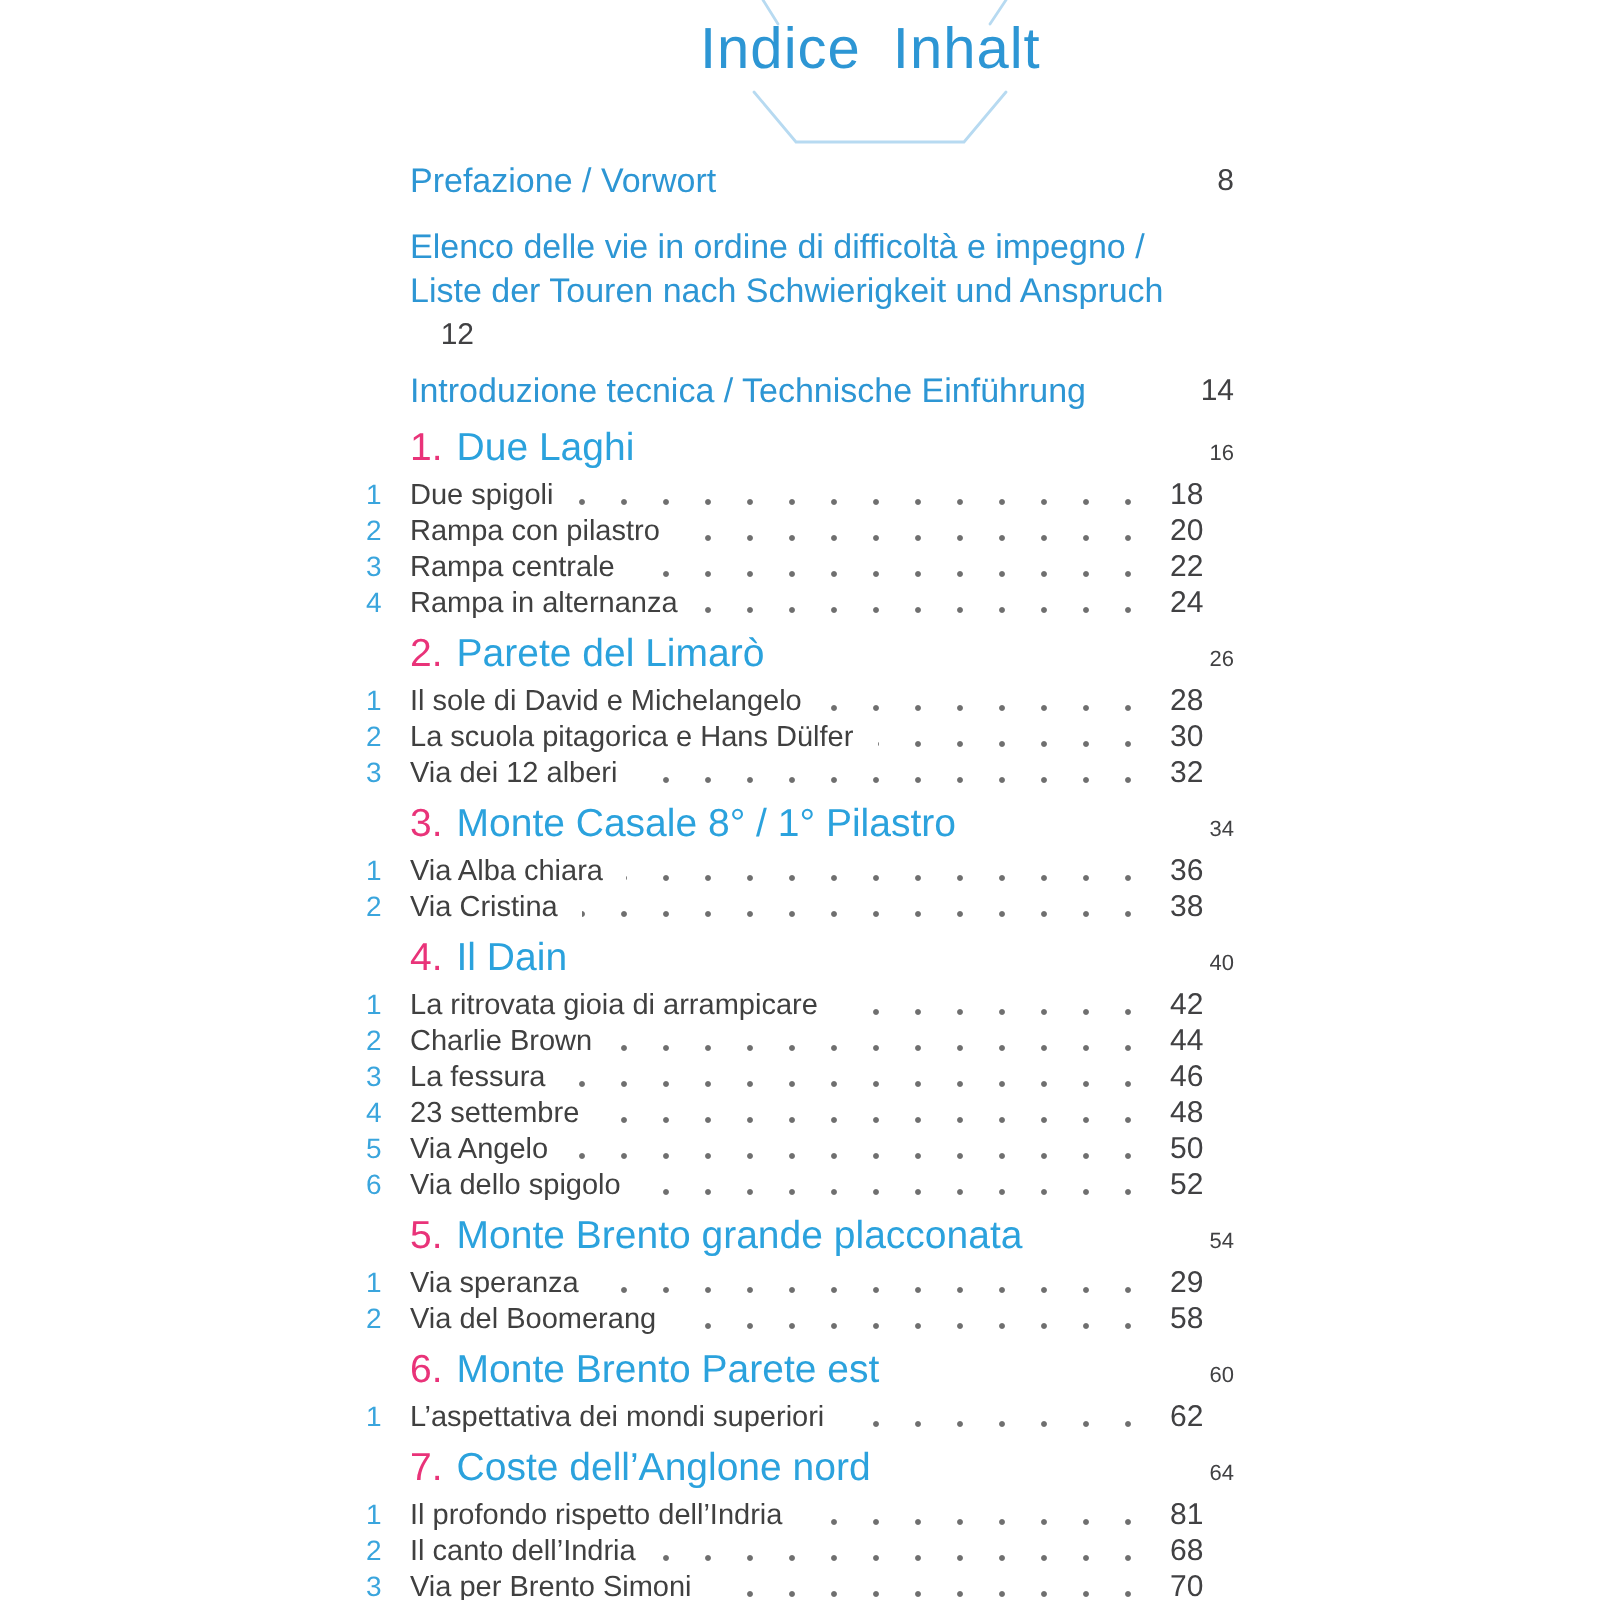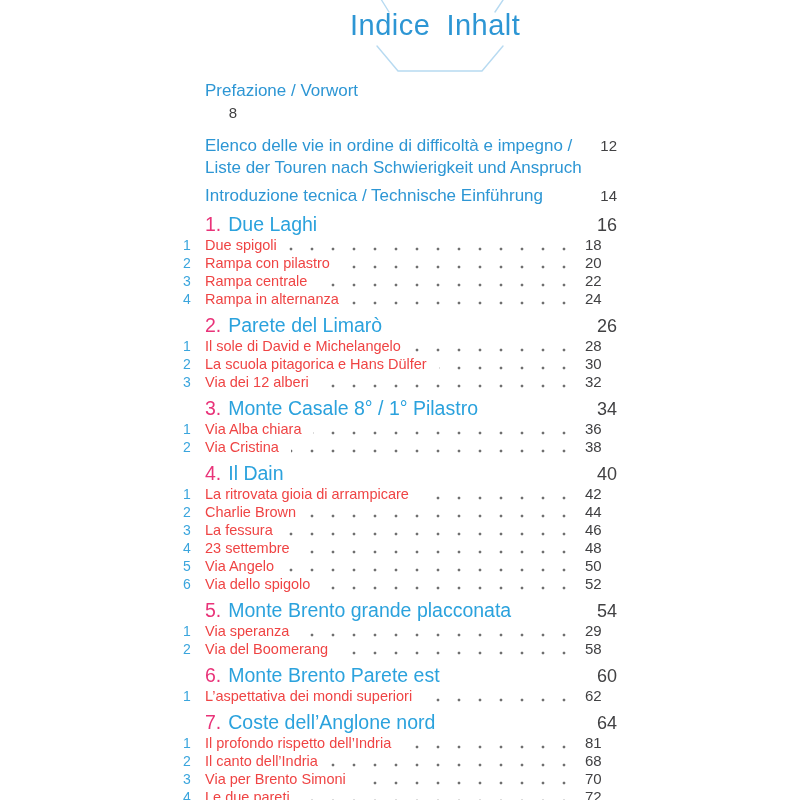--- a/index.html
+++ b/index.html
@@ -30,38 +30,38 @@
   }
 
   
   .fentry {
     display: flex; align-items: flex-start;
     padding-left: 22px;
     color: #2d96d4;
     font-size: 17px; line-height: 22px;
   }
   .fentry .flines { flex: 1; }
-  .fentry-1 { margin-top: 80px; flex-direction: column; }
-  .fentry-2 { margin-top: 11px; }
+  .fentry-1 { margin-top: 80px; }
+  .fentry-2 { margin-top: 11px; flex-direction: column; }
   .fentry-3 { margin-top: 6px; }
   .fpage {
     width: 32px; text-align: right; flex-shrink: 0;
     color: #414143; font-size: 15px;
   }
 
   
   .section { margin-top: 6px; }
   .shead {
     display: flex; align-items: baseline;
     padding-left: 22px;
     font-size: 19.5px; line-height: 22px;
   }
   .snum  { color: #e93379; }
   .stitle { color: #2ba2dd; margin-left: 7px; flex: 1; }
-  .spage { width: 32px; text-align: right; color: #414143; font-size: 18px; flex-shrink: 0; }
+  .spage { width: 32px; text-align: right; color: #414143; font-size: 11px; flex-shrink: 0; }
 
   
   .item {
     position: relative;
     display: flex; align-items: baseline;
     height: 18px; line-height: 18px;
     font-size: 14.5px;
   }
   .item::before {            
     content: "";
@@ -70,21 +70,21 @@
     background-size: 21px 4px;
     background-repeat: repeat-x;
   }
   .inum {
     width: 12px; flex-shrink: 0;
     color: #3aa5dd; font-size: 14px;
     position: relative; z-index: 1; background: #fff;
   }
   .ilabel {
     margin-left: 10px; padding-right: 12px;
-    color: #ef4444;
+    color: #404040;
     position: relative; z-index: 1; background: #fff;
   }
   .ipage {
     margin-left: auto; width: 32px; text-align: left; flex-shrink: 0;
     color: #414143; font-size: 15px;
     position: relative; z-index: 1; background: #fff;
   }
 </style>
 </head>
 <body>

